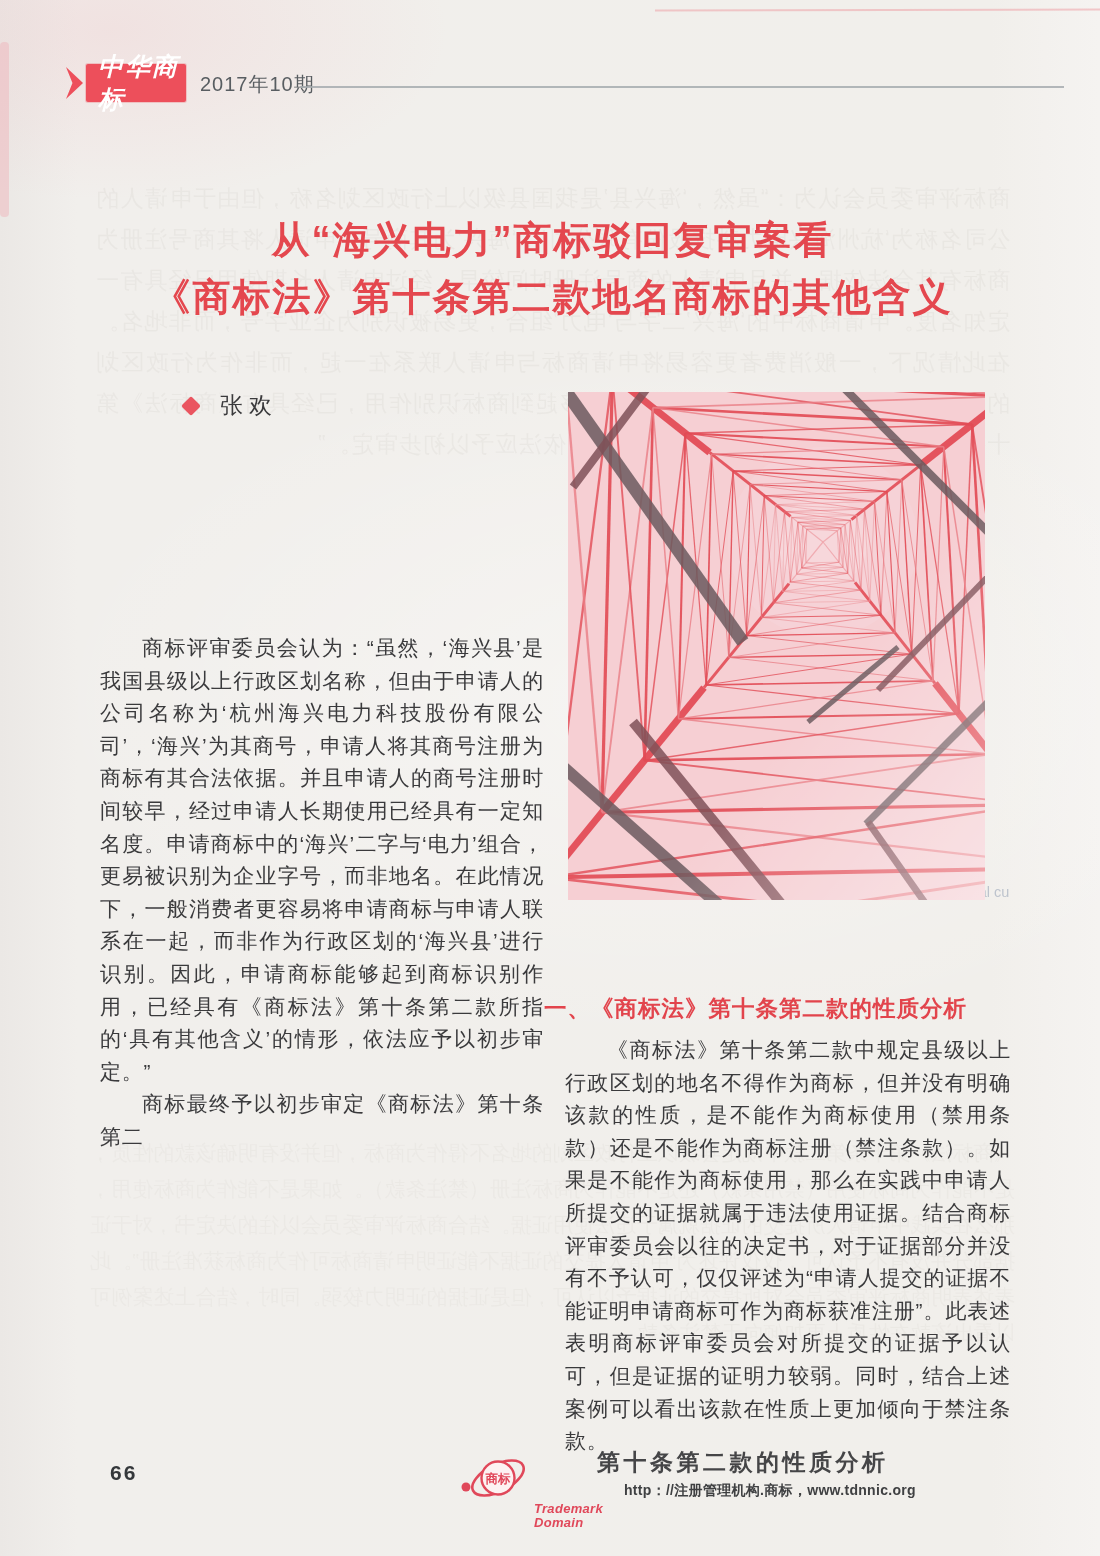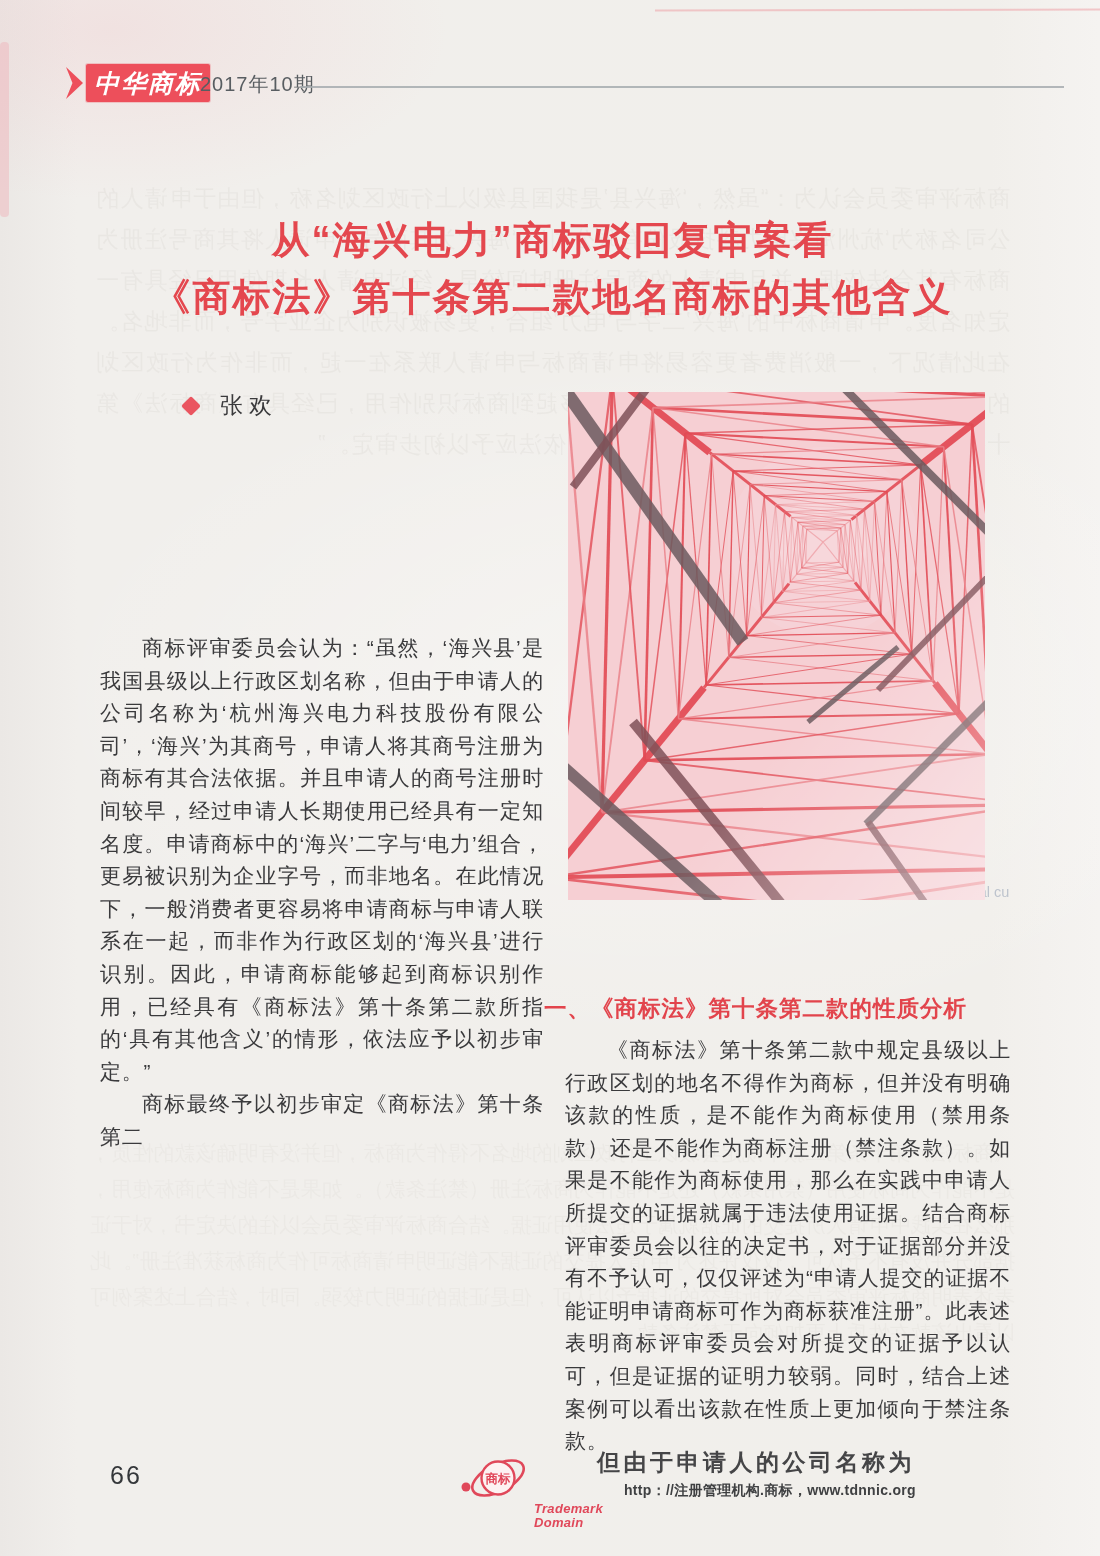--- a/index.html
+++ b/index.html
@@ -16,23 +16,23 @@
       linear-gradient(90deg,#ebe8e5 0%,#f1efec 7%,#f1efeb 90%,#f5f3f1 100%),
       #f0eeea;
   }
   
   .edge-smear{position:absolute;left:0;top:42px;width:9px;height:175px;background:#eebabf;opacity:.55;border-radius:4px;}
   .top-redline{position:absolute;left:655px;top:9px;width:445px;height:2px;background:#efa9ae;opacity:.6;transform:rotate(-.15deg);}
 
   
   .badge-chevron{position:absolute;left:66px;top:67px;width:17px;height:32px;background:#ed4f5b;
     clip-path:polygon(0 0,100% 50%,0 100%,38% 50%);}
-  .badge{position:absolute;left:86px;top:64px;width:124px;height:38px;background:#ed4f5b;border-radius:2px;
+  .badge{position:absolute;left:86px;top:64px;width:88px;height:38px;background:#ed4f5b;border-radius:2px;
     color:#fff;font-family:Liberation Mono, monospace;font-style:italic;font-weight:bold;font-size:25px;
-    letter-spacing:2px;display:flex;align-items:center;justify-content:center;box-shadow:0 0 0 1px rgba(237,79,91,.25);}
+    letter-spacing:2px;display:flex;align-items:center;justify-content:center;box-shadow:0 0 0 1px rgba(237,79,91,.25);padding-left:12px;}
   .issue{position:absolute;left:200px;top:71px;font-size:20px;color:#585d61;letter-spacing:1px;}
   .header-rule{position:absolute;left:300px;top:86px;width:764px;height:2px;background:#a6abaf;opacity:.85;}
 
   
   .title{position:absolute;left:95px;top:212px;width:915px;text-align:center;color:#e4474e;
     font-weight:bold;font-size:38px;line-height:57px;letter-spacing:2px;z-index:3;}
   .author-row{position:absolute;left:184px;top:390px;z-index:3;display:flex;align-items:center;}
   .author-diamond{width:14px;height:14px;background:#ea5560;transform:rotate(45deg);border-radius:2px;margin-right:22px;}
   .author-name{font-size:23px;color:#3a3a3c;letter-spacing:6px;}
 
@@ -52,21 +52,21 @@
 
   
   .ghost{position:absolute;z-index:1;color:#74695d;transform:scaleX(-1);
     text-align:justify;overflow:hidden;pointer-events:none;}
   .ghost-top{left:95px;top:178px;width:915px;height:448px;font-size:23px;line-height:41px;opacity:.055;letter-spacing:1px;}
   .ghost-bottom{left:90px;top:1135px;width:925px;height:300px;font-size:21px;line-height:36px;opacity:.04;}
   .ghost-footnote{position:absolute;left:596px;top:884px;width:420px;z-index:2;font-size:14.5px;
     color:#93a0b4;opacity:.55;white-space:nowrap;overflow:hidden;}
 
   
-  .page-num{position:absolute;left:110px;top:1461px;font-size:25px;font-weight:normal;color:#35383b;letter-spacing:2px;z-index:3;}
+  .page-num{position:absolute;left:110px;top:1461px;font-size:21px;font-weight:bold;color:#35383b;letter-spacing:2px;z-index:3;}
   .footer-logo{position:absolute;left:458px;top:1450px;width:74px;height:60px;z-index:3;}
   .logo-en{position:absolute;left:534px;top:1466px;z-index:3;color:#e0485a;
     font-style:italic;font-weight:bold;font-size:13px;line-height:14px;letter-spacing:.3px;margin-top:36px;}
   .slogan{position:absolute;left:597px;top:1447px;font-size:23px;font-weight:bold;color:#454547;letter-spacing:3.5px;z-index:3;}
   .footer-url{position:absolute;left:624px;top:1482px;font-size:14px;font-weight:bold;color:#3f4042;letter-spacing:.3px;z-index:3;}
 </style>
 </head>
 <body>
 
 <div class="page">
@@ -329,16 +329,16 @@
     <g transform="rotate(-27 40 28)">
       <ellipse cx="40" cy="28" rx="28" ry="13.5" fill="none" stroke="#e0485a" stroke-width="2.6"></ellipse>
     </g>
     <circle cx="40" cy="28" r="16.5" fill="#fdf2f2" stroke="#e0485a" stroke-width="2.4"></circle>
     <text x="40" y="33" text-anchor="middle" font-size="12.5" font-weight="bold" fill="#e0485a">商标</text>
   </svg>
   <div class="logo-en">
     <div>Trademark</div>
     <div>Domain</div>
   </div>
-  <div class="slogan">但由于申请人的公司名称为</div>
+  <div class="slogan">第十条第二款的性质分析</div>
   <div class="footer-url">http：//注册管理机构.商标，www.tdnnic.org</div>
 
 </div>
 
 </body></html>

